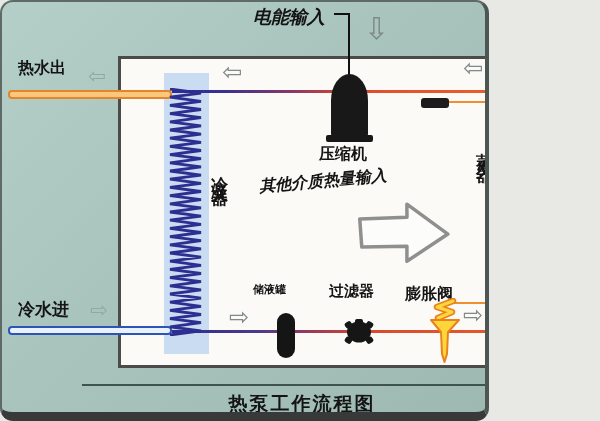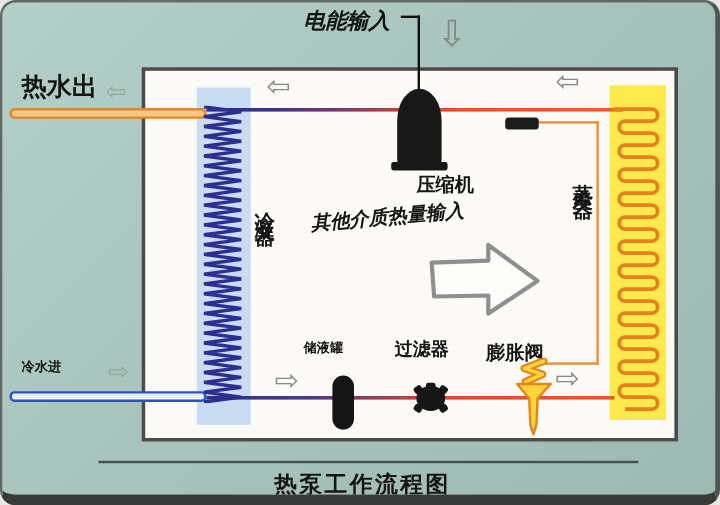--- a/index.html
+++ b/index.html
@@ -1,17 +1,17 @@
 <!DOCTYPE html>
 <html><head>
 <meta charset="utf-8">
 <style>
   html,body{margin:0;padding:0;background:#e8e8e4;font-family:"DejaVu Sans","Liberation Sans",sans-serif;}
   #scene{
-    position:relative;width:600px;height:421px;box-sizing:border-box;
+    position:relative;width:489px;height:421px;box-sizing:border-box;
     background:linear-gradient(135deg,#b4cfc7 0%,#a8c4bc 45%,#9db9b1 100%);
     border-radius:13px;overflow:hidden;
     border:2px solid #5d6a66;border-right:4px solid #4c5753;border-bottom:9px solid #383a39;
   }
   .abs{position:absolute;}
   .lbl{color:#141414;font-weight:bold;white-space:nowrap;}
   .vlbl{writing-mode:vertical-rl;text-orientation:upright;letter-spacing:7px;font-size:17px;}
   .arrow-glyph{color:#828a88;font-size:24px;line-height:1;font-weight:normal;}
   .arrow-faint{color:#94a8a2;}
   
@@ -38,29 +38,29 @@
   
   #receiver-tank{left:275px;top:311px;width:18px;height:45px;background:#151515;border-radius:9px;z-index:4;}
   #sensor-bulb{left:419px;top:96px;width:28px;height:10px;background:#1c1c1c;border-radius:3px;z-index:4;}
   
   .capillary{background:#ef8f2e;z-index:3;}
   #capillary-h1{left:447px;top:99px;width:50px;height:2px;}
   #capillary-v{left:495px;top:99px;width:2px;height:203px;}
   #capillary-h2{left:450px;top:300px;width:47px;height:2px;}
   
   #lbl-electric{left:251px;top:3px;font-size:18px;font-style:italic;}
-  #lbl-compressor{left:317px;top:142px;font-size:16px;margin-left:28px;}
+  #lbl-compressor{left:317px;top:142px;font-size:16px;}
   #lbl-heat-input{left:257px;top:169px;font-size:16px;font-style:italic;transform:rotate(-5deg);z-index:5;}
   #lbl-condenser{left:207px;top:160px;z-index:5;}
   #lbl-evaporator{left:472px;top:137px;z-index:5;}
   #lbl-receiver{left:251px;top:280px;font-size:11px;}
   #lbl-filter{left:327px;top:280px;font-size:15px;}
   #lbl-valve{left:403px;top:282px;font-size:16px;}
-  #lbl-hot-water{left:16px;top:56px;font-size:21px;}
-  #lbl-cold-water{left:16px;top:296px;font-size:11px;}
+  #lbl-hot-water{left:16px;top:56px;font-size:16px;}
+  #lbl-cold-water{left:16px;top:296px;font-size:17px;}
   #title-divider{left:80px;top:382px;width:450px;height:2px;background:#40544f;}
   #diagram-title{left:0;top:389px;width:600px;text-align:center;font-size:19px;letter-spacing:2px;}
   
   #arrow-down-electric{left:362px;top:12px;font-size:30px;}
   #arrow-left-top-inner{left:220px;top:58px;z-index:5;}
   #arrow-left-top-right{left:461px;top:54px;z-index:5;}
   #arrow-right-bottom-1{left:227px;top:303px;z-index:5;}
   #arrow-right-bottom-2{left:461px;top:301px;z-index:5;}
   #arrow-left-hotwater{left:86px;top:64px;font-size:21px;}
   #arrow-right-coldwater{left:88px;top:298px;font-size:21px;}

